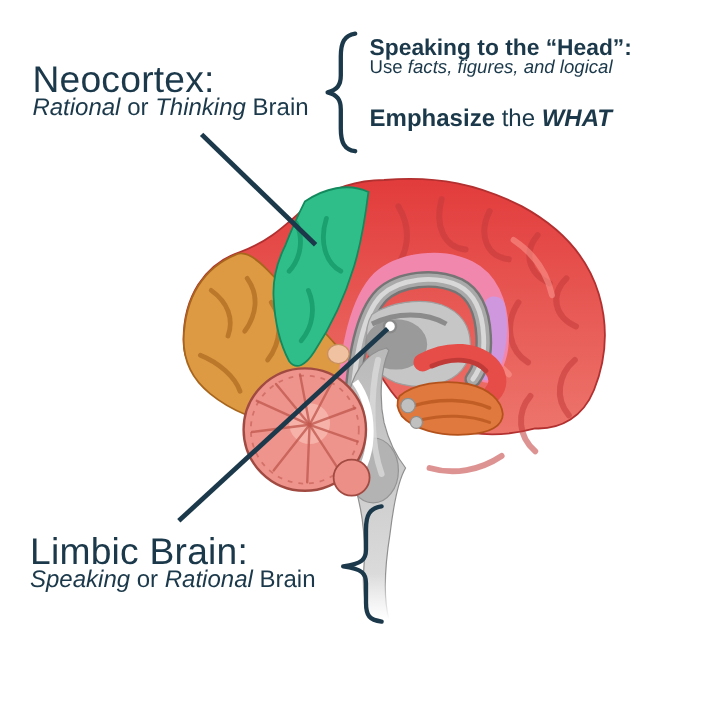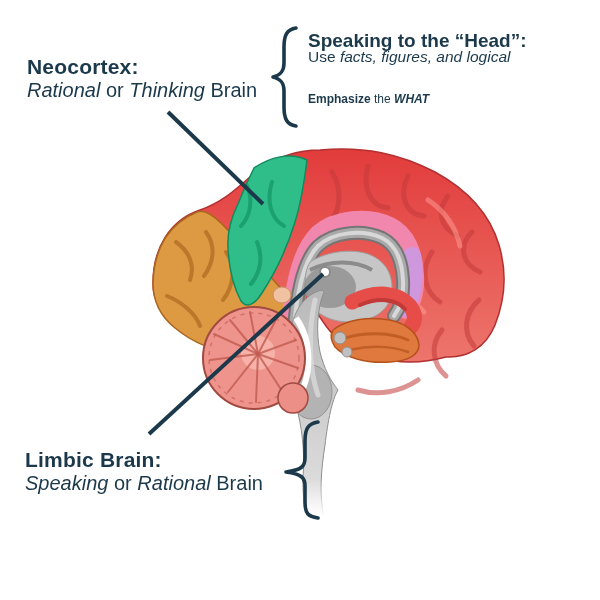--- a/index.html
+++ b/index.html
@@ -1,24 +1,24 @@
 <!DOCTYPE html>
 <html><head>
 <meta charset="utf-8">
 <style>
   html,body{margin:0;padding:0;background:#ffffff;}
   #stage{position:relative;width:600px;height:600px;background:#ffffff;overflow:hidden;
          font-family:"Liberation Sans",sans-serif;color:#1b394a;}
   #brain-svg{position:absolute;left:0;top:0;}
   .lbl{position:absolute;}
-  .big-title{font-size:21px;font-weight:bold;line-height:24px;letter-spacing:.2px;}
+  .big-title{font-size:31px;font-weight:normal;line-height:24px;letter-spacing:.2px;}
   .big-sub{font-size:20px;line-height:23px;}
   .callout{position:absolute;font-size:15.5px;line-height:16px;}
   .callout .hd{font-size:19px;font-weight:bold;line-height:16px;}
-  .callout .emph{margin-top:26px;font-size:12px;}
+  .callout .emph{margin-top:26px;font-size:20px;}
   .i{font-style:italic;}
   .b{font-weight:bold;}
   .bi{font-weight:bold;font-style:italic;}
 </style>
 </head>
 <body>
 
 <div id="stage">
 
   <svg id="brain-svg" width="600" height="600" viewBox="0 0 600 600">

